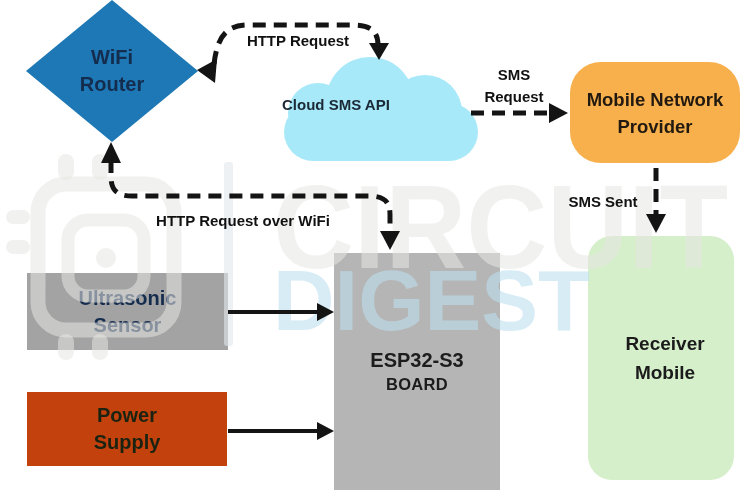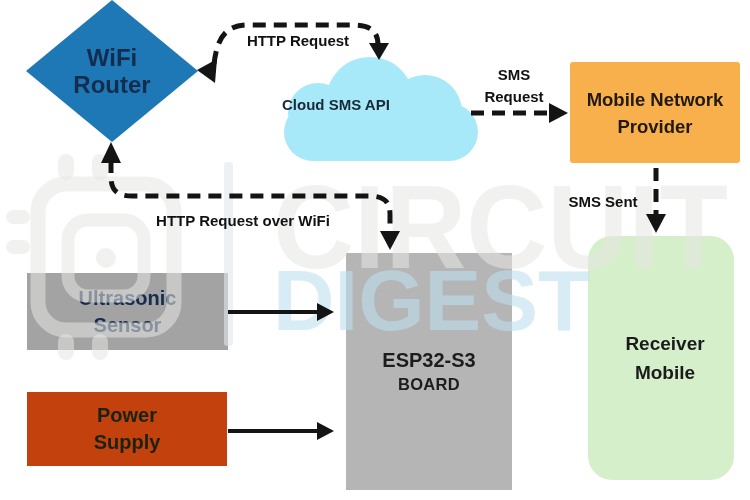--- a/index.html
+++ b/index.html
@@ -7,44 +7,44 @@
     position:relative;width:750px;height:500px;overflow:hidden;background:#ffffff;
     font-family:"Liberation Sans",sans-serif;
   }
   .node{position:absolute;display:flex;flex-direction:column;align-items:center;justify-content:center;
         text-align:center;z-index:1;font-weight:700;}
   .node .ln{display:block;}
 
   
   .diamond{left:26px;top:0;width:172px;height:142px;background:#1e78b5;
            clip-path:polygon(50% 0%,100% 50%,50% 100%,0% 50%);
-           color:#142c4e;font-size:24px;line-height:27px;}
+           color:#142c4e;font-size:20px;line-height:27px;}
   
   .cloud{left:282px;top:57px;width:198px;height:105px;position:absolute;z-index:1;}
   .cloud .blob{position:absolute;background:#a7e9f8;border-radius:50%;}
   .cloud .b-base{left:2px;top:46px;width:194px;height:58px;border-radius:30px;}
   .cloud .b-l{left:6px;top:26px;width:60px;height:60px;}
   .cloud .b-c{left:44px;top:0;width:88px;height:88px;}
   .cloud .b-r{left:106px;top:18px;width:74px;height:74px;}
   .cloud .cloud-label{position:absolute;left:0;top:34px;width:100%;text-align:left;
         color:#1b2836;font-size:15px;line-height:28px;font-weight:700;}
   
-  .provider{left:570px;top:62px;width:170px;height:101px;background:#f7b04c;border-radius:3px;
+  .provider{left:570px;top:62px;width:170px;height:101px;background:#f7b04c;border-radius:31px;
             color:#221a10;font-size:18.5px;line-height:27px;}
   
   .receiver{left:588px;top:236px;width:138px;height:244px;background:#d6efcb;border-radius:24px;
             color:#1b1b1b;font-size:19px;line-height:29px;padding-left:8px;}
   
   .ultrasonic{left:27px;top:273px;width:201px;height:77px;background:#a3a3a3;
               color:#142c4e;font-size:20px;line-height:27px;}
   
   .power{left:27px;top:392px;width:200px;height:74px;background:#c2410c;
          color:#1a2311;font-size:20px;line-height:27px;}
   
-  .board{left:346px;top:253px;width:166px;height:237px;background:#b5b5b5;color:#1c1c1c;}
+  .board{left:334px;top:253px;width:166px;height:237px;background:#b5b5b5;color:#1c1c1c;}
   .board .t1{font-size:20px;font-weight:800;line-height:25px;}
   .board .t2{font-size:16.5px;font-weight:700;line-height:23px;letter-spacing:.3px;}
 
   
   .edge-label{position:absolute;z-index:4;color:#111111;font-weight:700;font-size:15px;
               text-align:center;line-height:22px;}
   .lbl-http{left:233px;top:30px;width:130px;}
   .lbl-smsreq{left:473px;top:64px;width:82px;}
   .lbl-smssent{left:556px;top:191px;width:94px;}
   .lbl-httpwifi{left:143px;top:210px;width:200px;}

